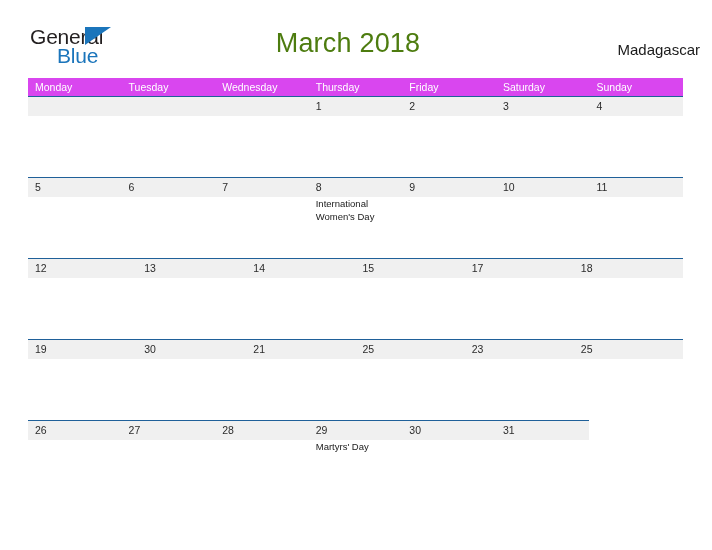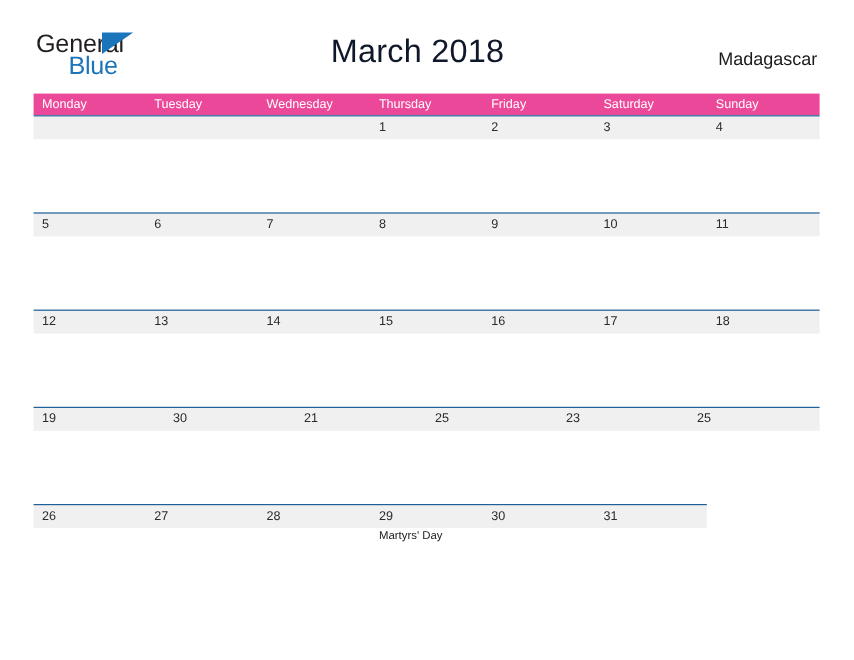--- a/index.html
+++ b/index.html
@@ -61,44 +61,44 @@
     font-family: "Liberation Sans", sans-serif;
   }
 
   .month-title {
     position: absolute;
     left: 0;
     right: 16px;
     top: 28px;
     text-align: center;
     font-size: 27px;
-    color: #0f172a;
+    color: #4d7c0f;
     font-weight: normal;
     letter-spacing: 0.2px;
   }
 
   .location {
     position: absolute;
-    right: 31px;
+    right: 12px;
     top: 41px;
     font-size: 15px;
     color: #1a1a1a;
   }
 
   
   .calendar {
     position: absolute;
     left: 28px;
     top: 78px;
     width: 655px;
   }
 
   .weekday-header {
     display: flex;
-    background: #ec4899;
+    background: #d946ef;
     height: 18px;
   }
   .weekday-cell {
     flex: 1 1 0;
     color: #ffffff;
     font-size: 10.5px;
     line-height: 18px;
     padding-left: 7px;
     box-sizing: border-box;
     white-space: nowrap;
@@ -213,20 +213,21 @@
             <span class="day-number">5</span>
           </div>
           <div class="day-cell">
             <span class="day-number">6</span>
           </div>
           <div class="day-cell">
             <span class="day-number">7</span>
           </div>
           <div class="day-cell">
             <span class="day-number">8</span>
+            <div class="day-event">International Women's Day</div>
           </div>
           <div class="day-cell">
             <span class="day-number">9</span>
           </div>
           <div class="day-cell">
             <span class="day-number">10</span>
           </div>
           <div class="day-cell">
             <span class="day-number">11</span>
           </div>
@@ -239,23 +240,20 @@
             <span class="day-number">12</span>
           </div>
           <div class="day-cell">
             <span class="day-number">13</span>
           </div>
           <div class="day-cell">
             <span class="day-number">14</span>
           </div>
           <div class="day-cell">
             <span class="day-number">15</span>
-          </div>
-          <div class="day-cell">
-            <span class="day-number">16</span>
           </div>
           <div class="day-cell">
             <span class="day-number">17</span>
           </div>
           <div class="day-cell">
             <span class="day-number">18</span>
           </div>
         </div>
       </div>
       <div class="week-row">

